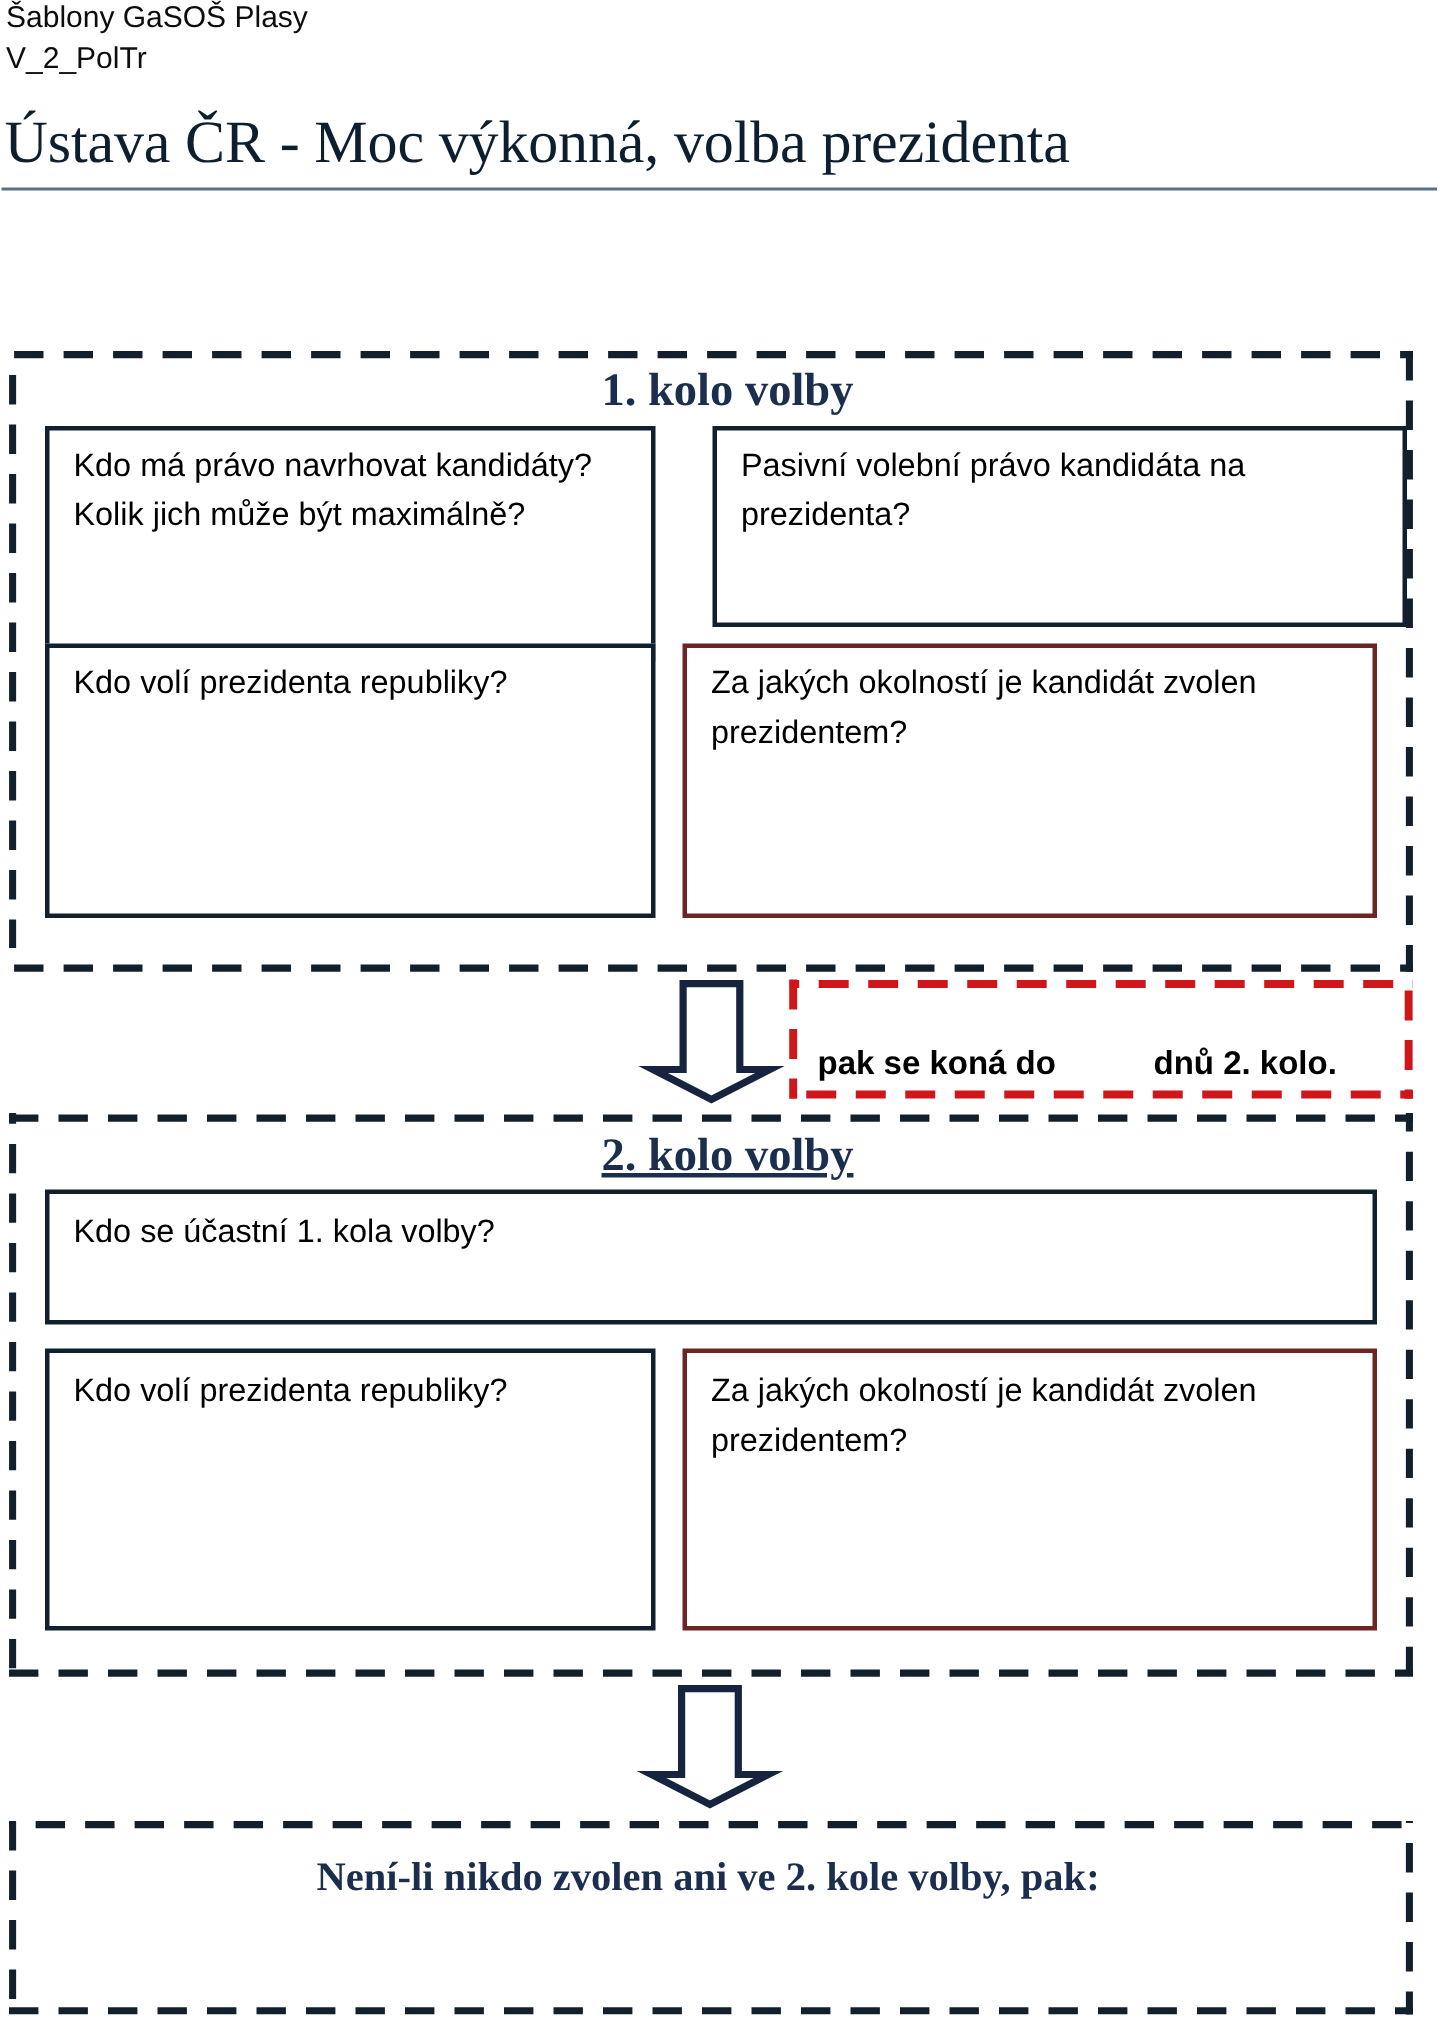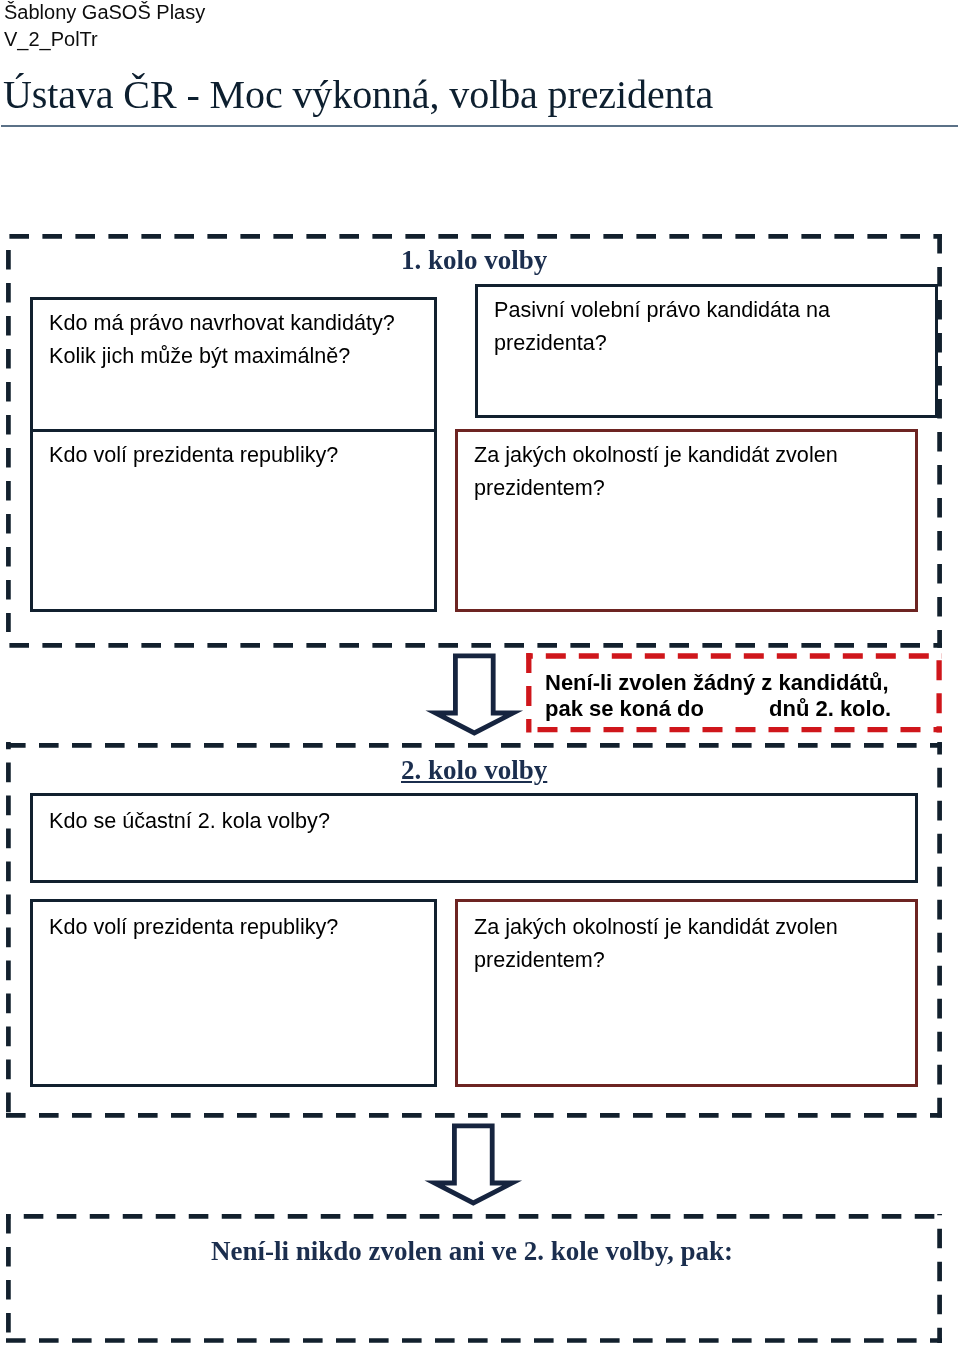--- a/index.html
+++ b/index.html
@@ -24,21 +24,21 @@
   
   .dashframe{position:absolute;box-sizing:border-box;}
 
   .box{position:absolute;box-sizing:border-box;background:#ffffff;}
   .box.blue{border:3px solid #11202f;}
   .box.red{border:3.4px solid #6d2422;}
   .box .q{position:absolute;left:16px;top:6px;right:8px;font-size:21.6px;line-height:33px;color:#000000;}
   .box.low .q{top:8px;}
 
   .stage-label{position:absolute;font-family:"Liberation Serif",serif;font-weight:bold;
-               font-size:27px;line-height:30px;color:#1b2e4e;white-space:nowrap;}
+               font-size:31px;line-height:30px;color:#1b2e4e;white-space:nowrap;}
 
   .redbox{position:absolute;box-sizing:border-box;}
   .redbox .rtxt{position:absolute;left:17px;top:12px;font-size:22px;font-weight:bold;
                 line-height:32px;color:#000000;white-space:nowrap;}
 
   .arrow{position:absolute;}
   .bottomtext{position:absolute;font-family:"Liberation Serif",serif;font-weight:bold;
               font-size:27px;line-height:30px;color:#1b2e4e;white-space:nowrap;}
 </style>
 </head>
@@ -59,21 +59,21 @@
     <g stroke="#12202d" stroke-width="4.7" stroke-dasharray="19.6 13.4" fill="none">
       <line x1="6" y1="8.4" x2="942" y2="8.4" stroke-dashoffset="-3.4"></line>
       <line x1="6" y1="417.4" x2="942" y2="417.4" stroke-dashoffset="-3.4"></line>
       <line x1="8.4" y1="22" x2="8.4" y2="404" stroke-dashoffset="0"></line>
       <line x1="939.6" y1="6" x2="939.6" y2="419.8" stroke-dashoffset="0"></line>
     </g>
   </svg>
 
   <div class="stage-label" style="left:401px;top:245px;">1. kolo volby</div>
 
-  <div class="box blue" style="left:30px;top:284px;width:407px;height:157px;margin-top:13px;">
+  <div class="box blue" style="left:30px;top:284px;width:407px;height:157px;">
     <div class="q" style="white-space: pre-line;">Kdo má právo navrhovat kandidáty?
 Kolik jich může být maximálně?</div>
   </div>
   <div class="box blue" style="left:455px;top:284px;width:463px;height:134px;margin-left:20px;">
     <div class="q">Pasivní volební právo kandidáta na prezidenta?</div>
   </div>
   <div class="box blue" style="left:30px;top:429px;width:407px;height:183px;">
     <div class="q">Kdo volí prezidenta republiky?</div>
   </div>
   <div class="box red" style="left:455px;top:429px;width:463px;height:183px;">
@@ -86,38 +86,37 @@
 
   <svg style="position:absolute;left:520px;top:645px;" width="430" height="100">
     <g stroke="#cf161b" stroke-width="5.3" stroke-dasharray="20 13" fill="none">
       <line x1="6.5" y1="11" x2="422" y2="11" stroke-dashoffset="-19.3"></line>
       <line x1="6.5" y1="84.7" x2="422" y2="84.7" stroke-dashoffset="-11"></line>
       <line x1="8.8" y1="8" x2="8.8" y2="87.5" stroke-dashoffset="0"></line>
       <line x1="419.1" y1="8" x2="419.1" y2="87.5" stroke-dashoffset="-7.3"></line>
     </g>
   </svg>
   <div class="redbox" id="redbox1" style="left:528px;top:655px;width:411px;height:75px;">
-    <div class="rtxt">Není-li zvolen žádný z kandidátů,</div>
     <div class="rtxt" style="top:38px;">pak se koná do</div>
     <div class="rtxt" style="left:241px;top:38px;">dnů 2. kolo.</div>
   </div>
 
   <svg class="dashframe" style="left:0;top:738px;" width="950" height="384">
     <g stroke="#12202d" stroke-width="4.7" stroke-dasharray="19.6 13.4" fill="none">
       <line x1="6" y1="7.4" x2="942" y2="7.4" stroke-dashoffset="0"></line>
       <line x1="6" y1="377.4" x2="942" y2="377.4" stroke-dashoffset="0"></line>
       <line x1="8.4" y1="4" x2="8.4" y2="380.8" stroke-dashoffset="12.4"></line>
       <line x1="939.6" y1="4" x2="939.6" y2="380.8" stroke-dashoffset="7.2"></line>
     </g>
   </svg>
 
   <div class="stage-label" style="left:401px;top:755px;text-decoration:underline;">2. kolo volby</div>
 
   <div class="box blue low" style="left:30px;top:793px;width:888px;height:90px;">
-    <div class="q">Kdo se účastní 2. kola volby?</div>
+    <div class="q">Kdo se účastní 1. kola volby?</div>
   </div>
   <div class="box blue low" style="left:30px;top:899px;width:407px;height:188px;">
     <div class="q">Kdo volí prezidenta republiky?</div>
   </div>
   <div class="box red low" style="left:455px;top:899px;width:463px;height:188px;">
     <div class="q">Za jakých okolností je kandidát zvolen prezidentem?</div>
   </div>
 
   <svg class="arrow" style="left:419px;top:1118px;" width="110" height="94" viewBox="0 0 110 94">
     <path d="M 35.4 7.8 L 73.2 7.8 L 73.2 65.0 L 93.2 65.0 L 54.3 85.0 L 15.4 65.0 L 35.4 65.0 Z" fill="#ffffff" stroke="#16243f" stroke-width="4.8" stroke-linejoin="miter" stroke-miterlimit="10"></path>

